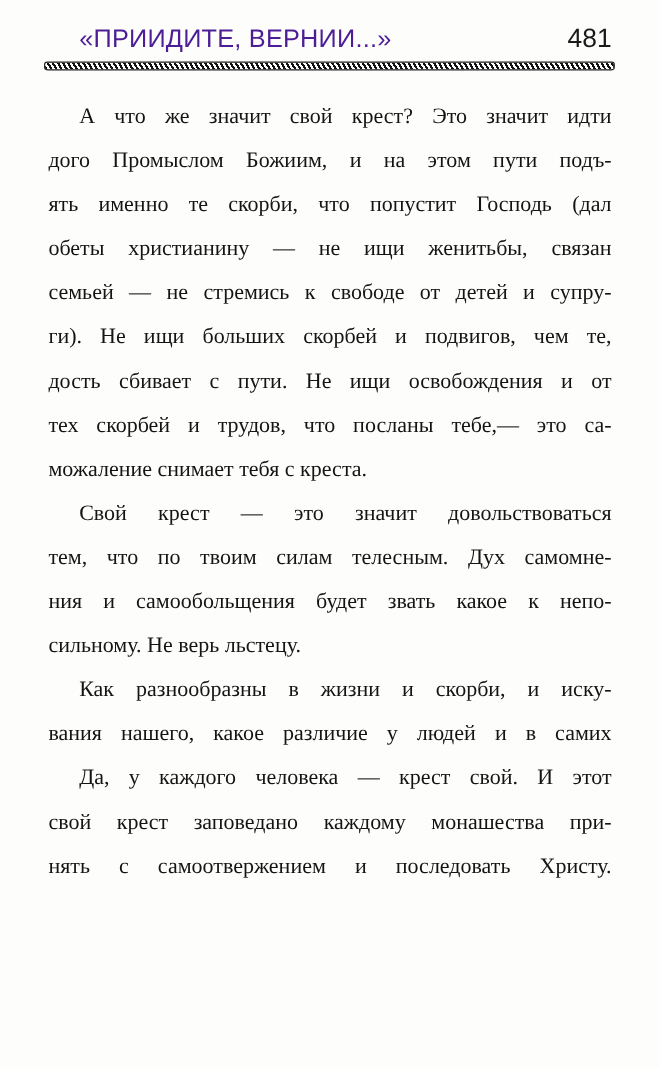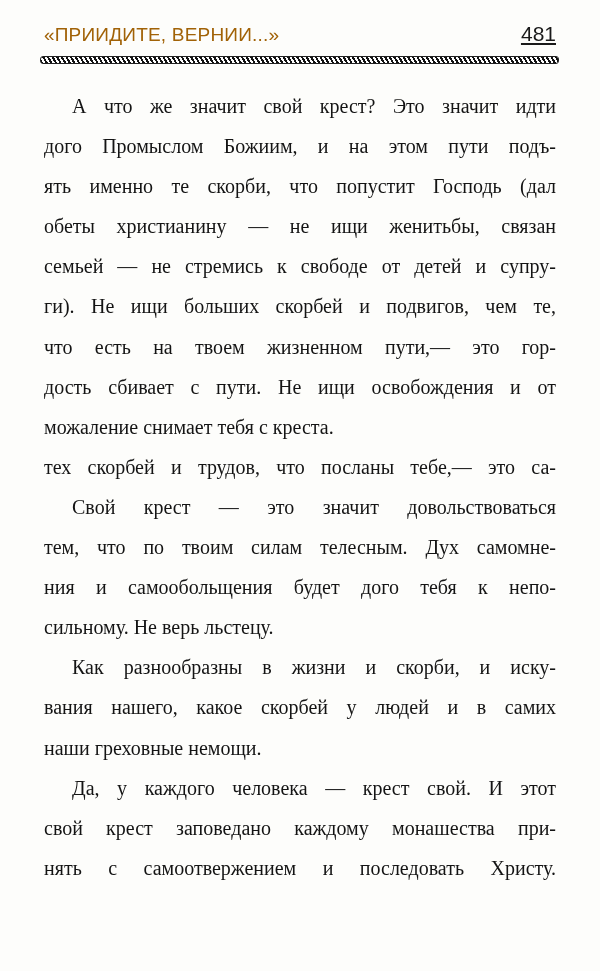--- a/index.html
+++ b/index.html
@@ -1,21 +1,21 @@
 <!DOCTYPE html>
 <html><head>
 <meta charset="utf-8">
 <style>
   html, body { margin:0; padding:0; background:#fdfdfb; }
   body { width:600px; height:971px; position:relative; overflow:hidden;
          font-family:"DejaVu Serif", "Liberation Serif", serif; color:#141414; }
   .header { position:absolute; left:44px; right:44px; top:22px; height:30px;
             display:flex; justify-content:space-between; align-items:baseline; }
-  .running-title { font-family:"Liberation Sans", "DejaVu Sans", sans-serif; font-size:19px; letter-spacing:0.2px; color:#a16207; }
-  .page-number { font-family:"Liberation Sans", "DejaVu Sans", sans-serif; font-size:21px; color:#1a1a1a;text-decoration:underline; }
+  .running-title { font-family:"Liberation Sans", "DejaVu Sans", sans-serif; font-size:23px; letter-spacing:0.2px; color:#4c1d95;margin-left:28px; }
+  .page-number { font-family:"Liberation Sans", "DejaVu Sans", sans-serif; font-size:24px; color:#1a1a1a; }
   .rope { position:absolute; left:40px; right:41px; top:56px; height:6px;
           border-radius:3px; border:1px solid #222;
           background: repeating-linear-gradient(60deg, #111 0px, #111 2px, #fff 2px, #fff 4px); }
   .body-text { position:absolute; left:44px; width:512px; top:86px; }
   .line { display:block; height:40.1px; line-height:40px; font-size:20px;
           text-align:justify; text-align-last:justify; white-space:nowrap;
           font-family:"Liberation Serif", "DejaVu Serif", serif; }
   .line.indent { padding-left:28px; }
   .line.last { text-align-last:left; }
 </style>
@@ -28,27 +28,25 @@
 </div>
 <div class="rope"></div>
 
 <div class="body-text" id="body-text">
     <span class="line indent">А что же значит свой крест? Это значит идти</span>
     <span class="line">дого Промыслом Божиим, и на этом пути подъ-</span>
     <span class="line">ять именно те скорби, что попустит Господь (дал</span>
     <span class="line">обеты христианину — не ищи женитьбы, связан</span>
     <span class="line">семьей — не стремись к свободе от детей и супру-</span>
     <span class="line">ги). Не ищи больших скорбей и подвигов, чем те,</span>
-    <span class="line">что есть на твоем жизненном пути,— это гор-</span>
     <span class="line">дость сбивает с пути. Не ищи освобождения и от</span>
+    <span class="line">тех скорбей и трудов, что посланы тебе,— это са-</span>
     <span class="line last">можаление снимает тебя с креста.</span>
-    <span class="line">тех скорбей и трудов, что посланы тебе,— это са-</span>
     <span class="line indent">Свой крест — это значит довольствоваться</span>
     <span class="line">тем, что по твоим силам телесным. Дух самомне-</span>
-    <span class="line">ния и самообольщения будет дого тебя к непо-</span>
+    <span class="line">ния и самообольщения будет звать какое к непо-</span>
     <span class="line last">сильному. Не верь льстецу.</span>
     <span class="line indent">Как разнообразны в жизни и скорби, и иску-</span>
-    <span class="line">вания нашего, какое скорбей у людей и в самих</span>
-    <span class="line last">наши греховные немощи.</span>
+    <span class="line">вания нашего, какое различие у людей и в самих</span>
     <span class="line indent">Да, у каждого человека — крест свой. И этот</span>
     <span class="line">свой крест заповедано каждому монашества при-</span>
     <span class="line">нять с самоотвержением и последовать Христу.</span>
   </div>
 
 </body></html>

